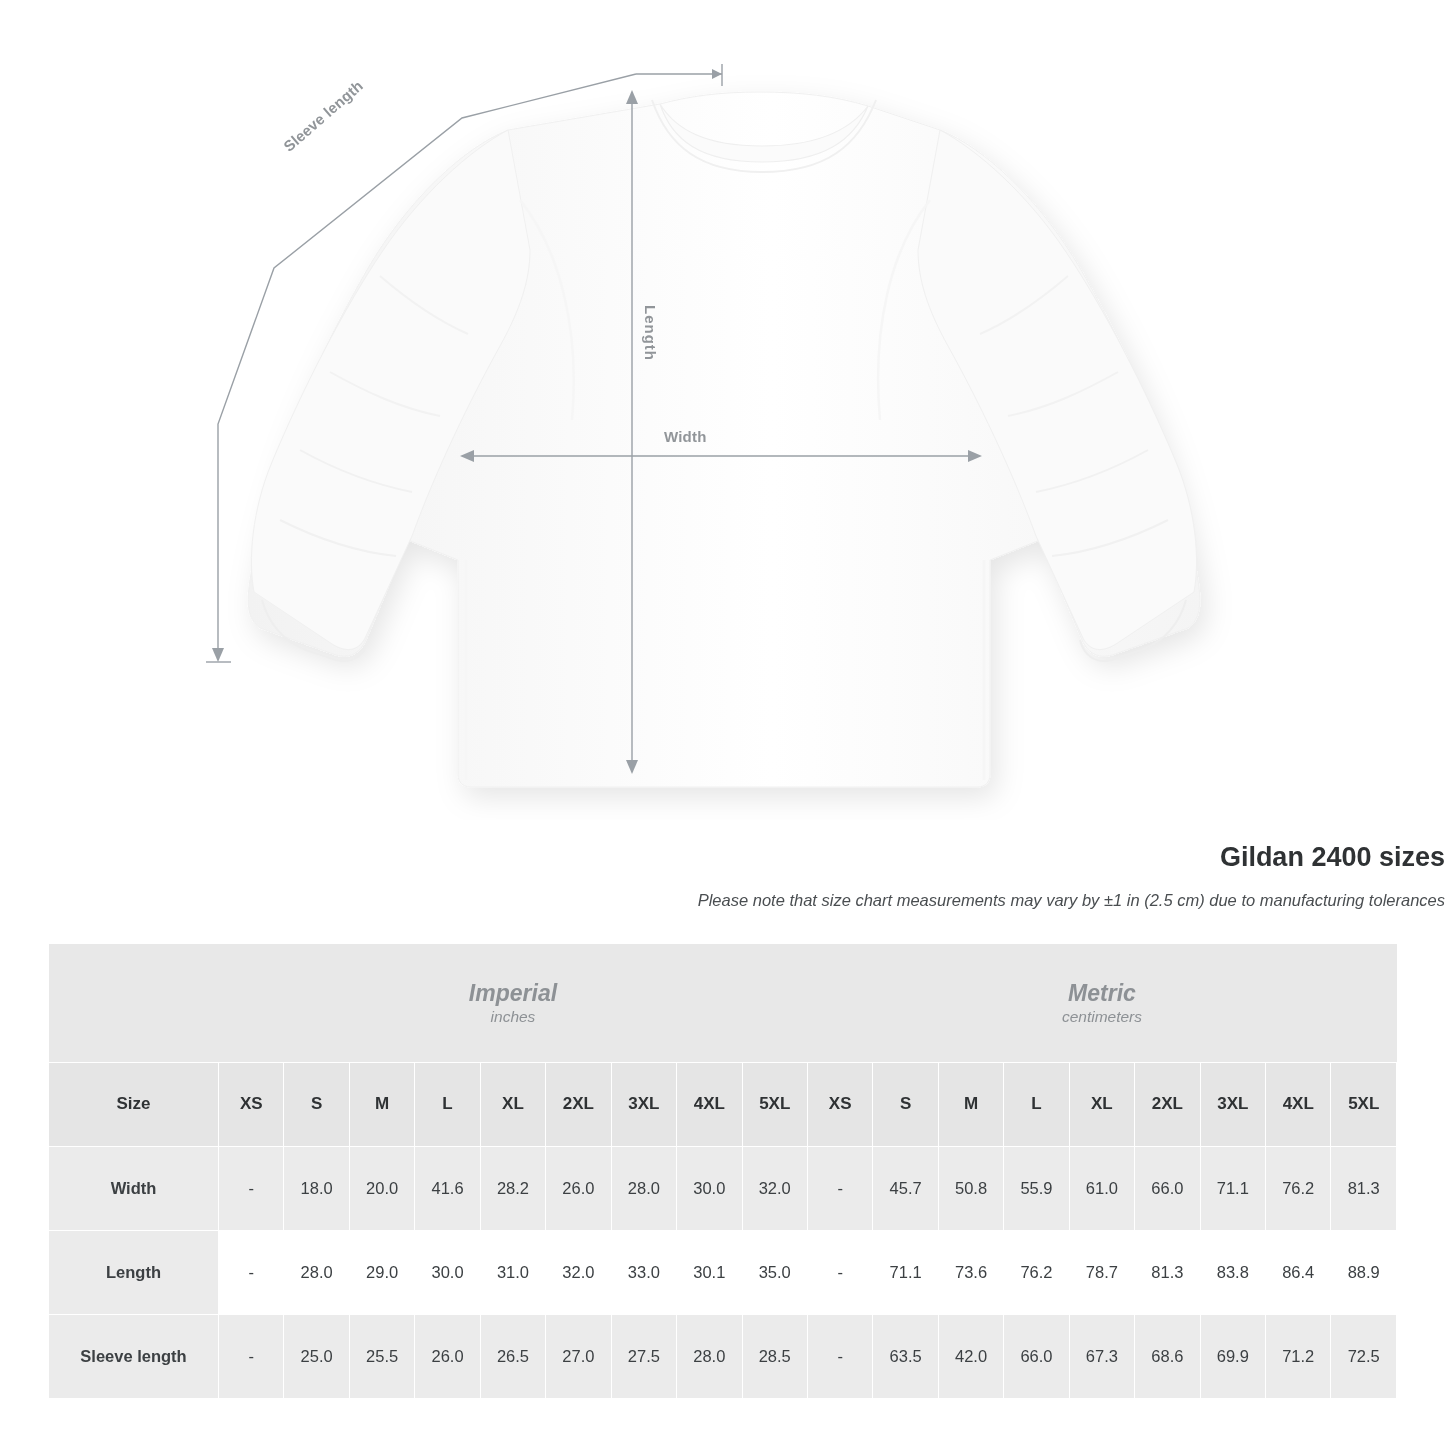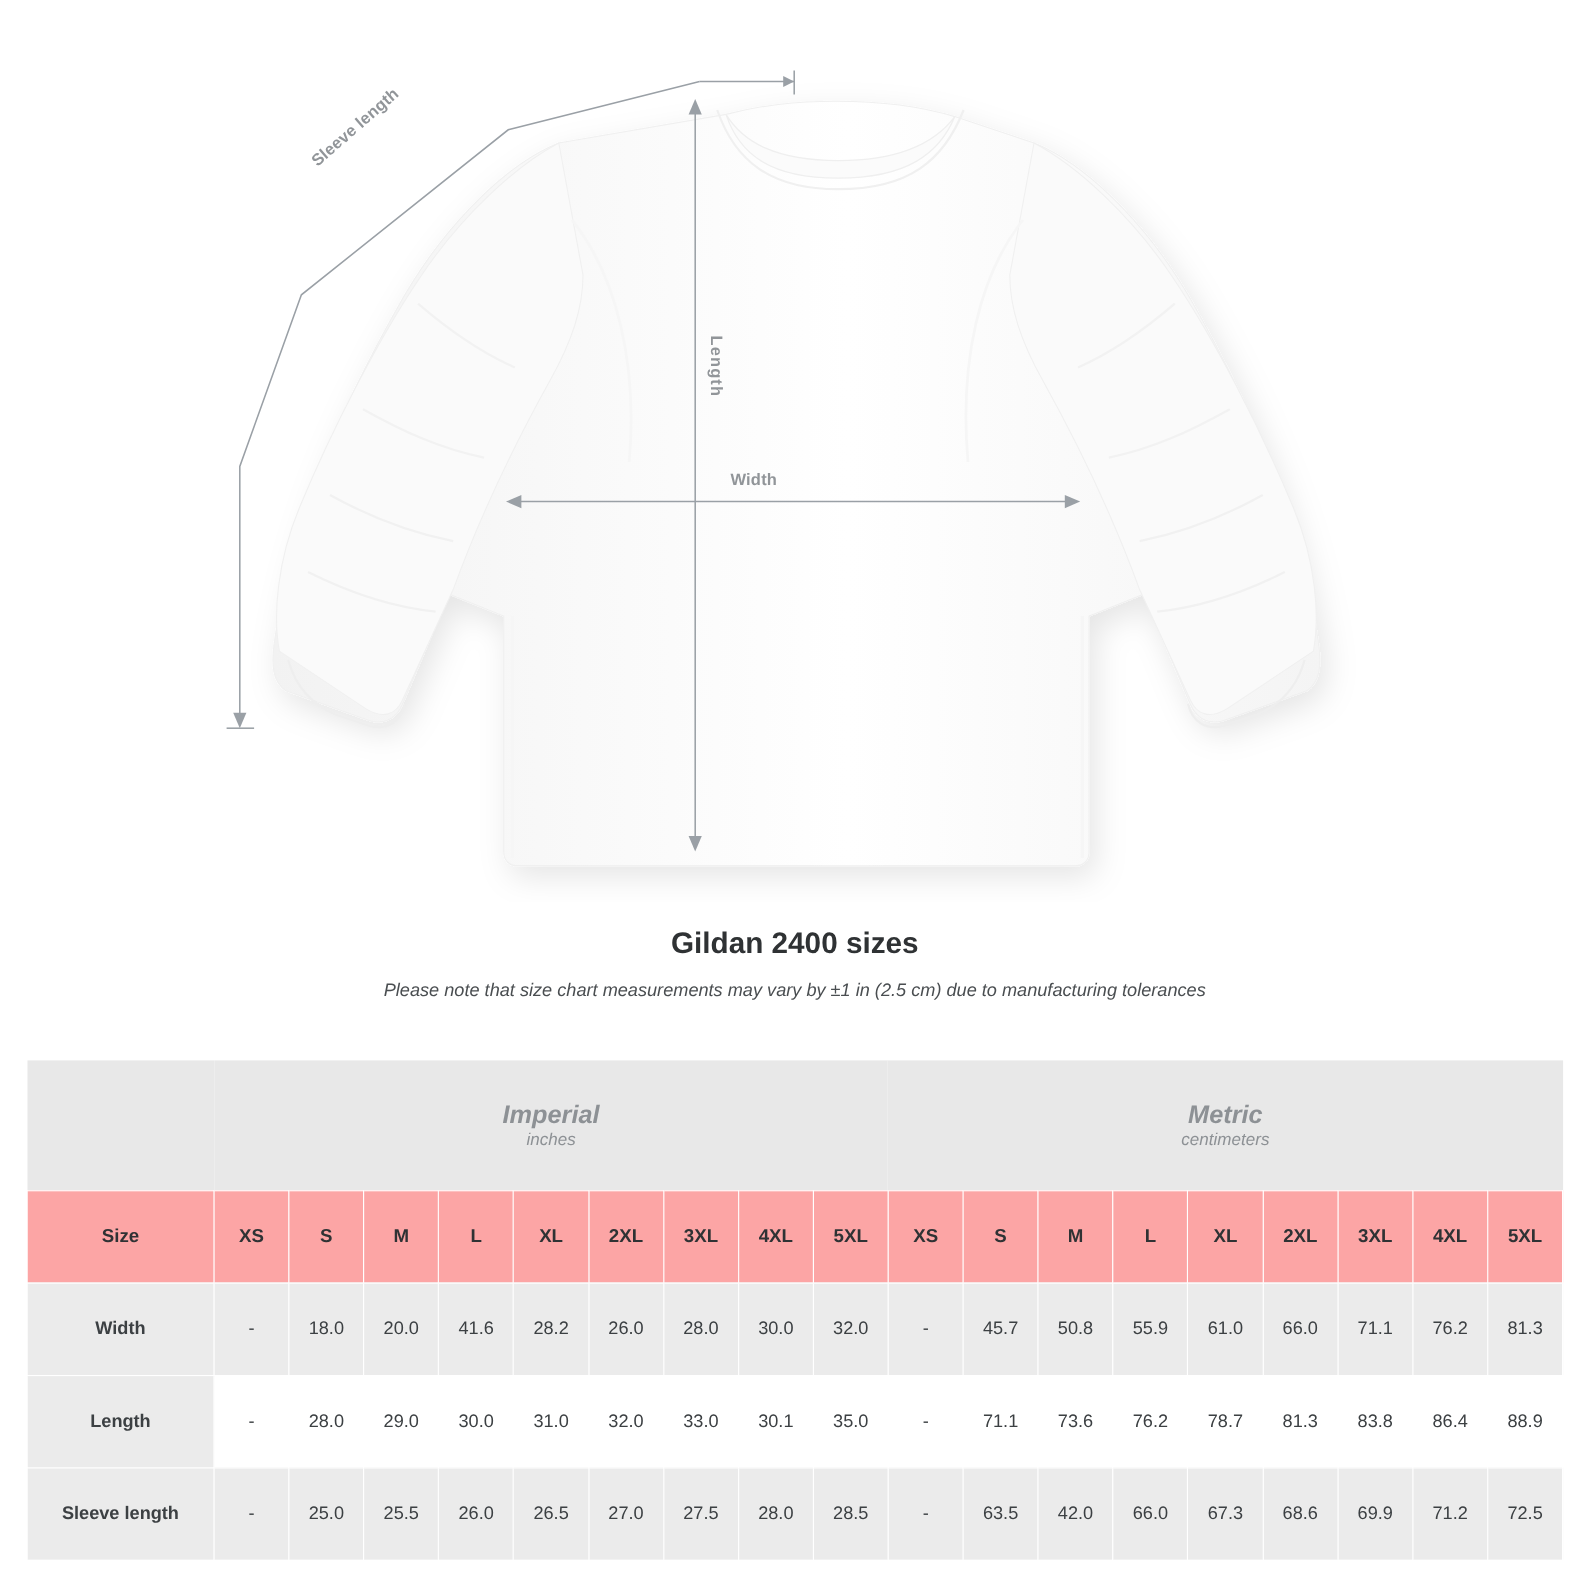--- a/index.html
+++ b/index.html
@@ -36,36 +36,36 @@
     transform-origin: left top;
   }
   #length-label {
     left: 642px; top: 305px;
     writing-mode: vertical-rl;
     letter-spacing: 1px;
   }
   #width-label { left: 664px; top: 428px; }
 
   
-  .title-block { text-align: center; margin-top: 22px; }
+  .title-block { text-align: right; margin-top: 22px; }
   .chart-title {
     font-size: 27px;
     font-weight: bold;
     color: #2f3234;
     margin: 0;
   }
   .chart-note {
     font-size: 16.5px;
     font-style: italic;
     color: #4a4e51;
     margin: 18px 0 0 0;
   }
 
   
-  .table-wrap { padding: 0 24px; margin-top: 54px; }
+  .table-wrap { padding: 0 48px; margin-top: 34px; }
   table.size-table {
     width: 100%;
     border-collapse: collapse;
     table-layout: fixed;
   }
   table.size-table td, table.size-table th {
     border: 1px solid #ffffff;
     text-align: center;
     font-size: 16.5px;
     color: #3c4043;
@@ -85,21 +85,21 @@
     font-weight: bold;
     color: #8d9195;
     line-height: 1.25;
   }
   .unit-sub {
     font-size: 15.5px;
     font-style: italic;
     color: #8d9195;
     font-weight: normal;
   }
-  tr.head-row th { background: #fca5a5; font-weight: bold; font-size: 17px; color: #2f3234; }
+  tr.head-row th { background: #e5e5e5; font-weight: bold; font-size: 17px; color: #2f3234; }
   tr.head-row th.rowhead { font-weight: bold; }
   tr.data-row td.rowhead { font-weight: bold; background: #ebebeb; }
   tr.row-white td { background: #ffffff; }
   tr.row-grey td { background: #ebebeb; }
   td.rowhead, th.rowhead { width: 170px; }
 </style>
 </head>
 <body>
 
 <div class="page">

